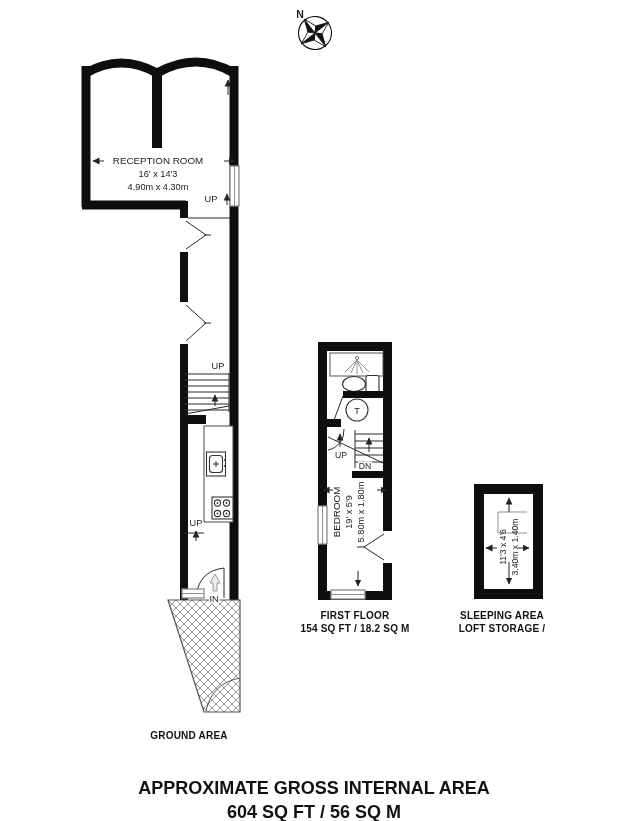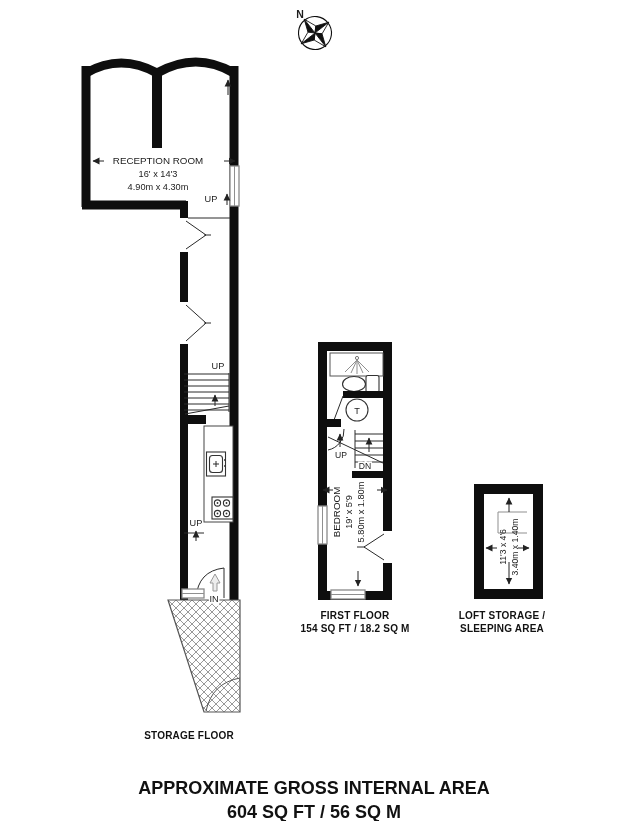--- a/index.html
+++ b/index.html
@@ -224,31 +224,31 @@
     <path d="M 497,548 H 486" class="dim" marker-end="url(#ah)"></path>
     <path d="M 518,548 H 529" class="dim" marker-end="url(#ah)"></path>
     <g>
       <text transform="translate(506,547) rotate(-90)" class="t85">11'3 x 4'6</text>
       <text transform="translate(518,547) rotate(-90)" class="t85">3.40m x 1.40m</text>
     </g>
   </g>
 </svg>
 
 <div class="caption" style="left:109px;top:729px;width:160px">
-  <div>STORAGE FLOOR</div>
+  <div>GROUND AREA</div>
 </div>
 
 <div class="caption" style="left:285px;top:609px;width:140px">
   <div>FIRST FLOOR</div>
   <div>154 SQ FT / 18.2 SQ M</div>
 </div>
 
 <div class="caption" style="left:427px;top:609px;width:150px">
+  <div>SLEEPING AREA</div>
   <div>LOFT STORAGE /</div>
-  <div>SLEEPING AREA</div>
 </div>
 
 <div class="footer">
   <div>APPROXIMATE GROSS INTERNAL AREA</div>
   <div>604 SQ FT / 56 SQ M</div>
 </div>
 
 </div>
 
 </body></html>

